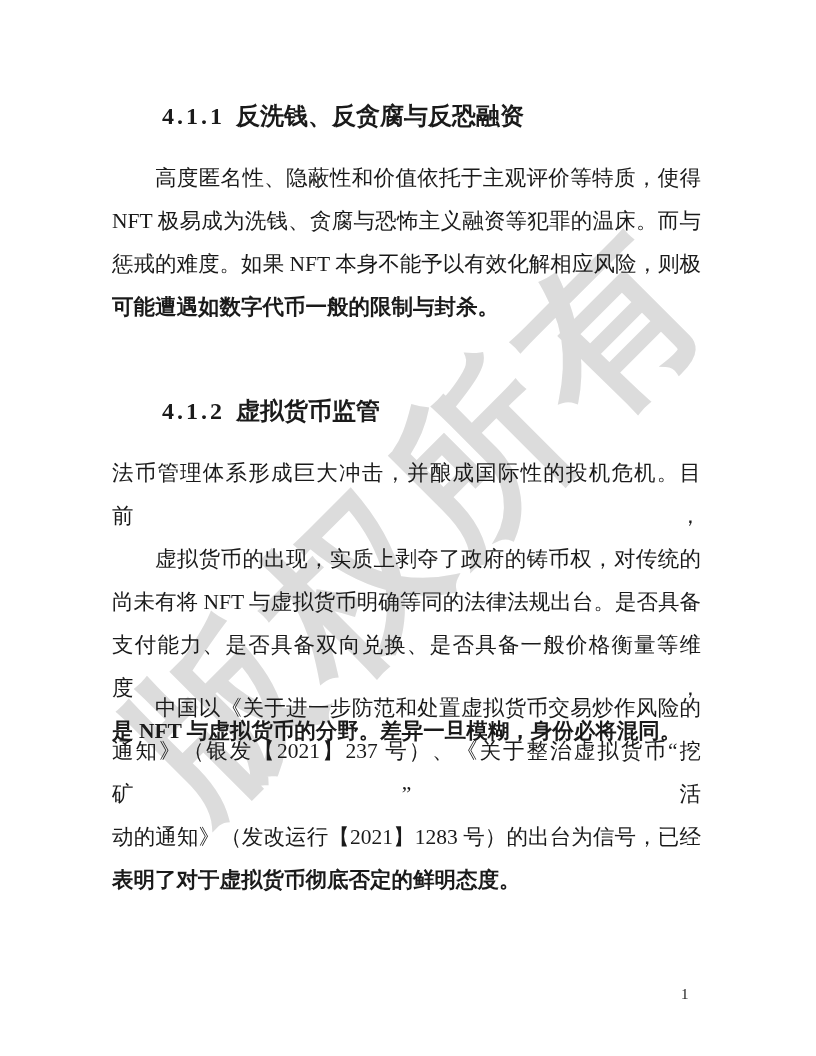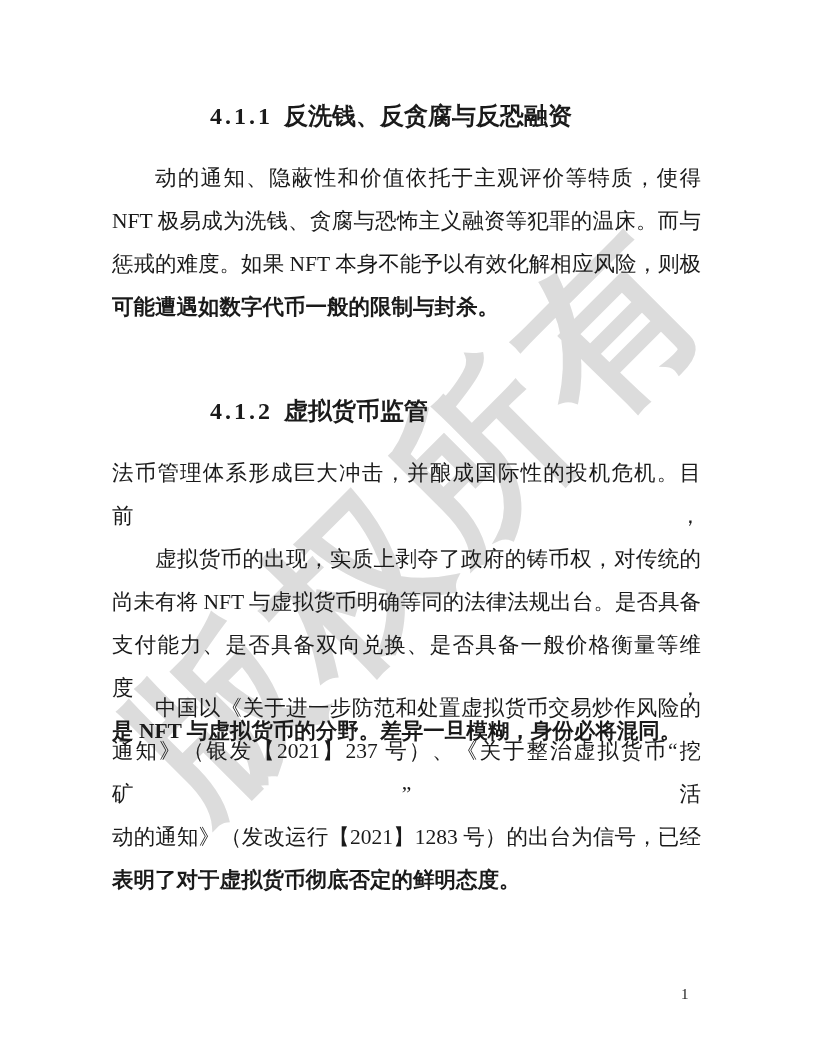--- a/index.html
+++ b/index.html
@@ -33,21 +33,21 @@
     z-index: 1;
   }
   .heading {
     margin: 0;
     padding-left: 50px;
     font-size: 24px;
     font-weight: 700;
     line-height: 43px;
     white-space: nowrap;
   }
-  .hnum { letter-spacing: 3px; margin-right: 11px; margin-left: 48px; }
+  .hnum { letter-spacing: 3px; margin-right: 11px; }
   .ln {
     font-size: 21.5px;
     line-height: 43px;
     text-align: justify;
     text-align-last: justify;
   }
   .ln.first { text-indent: 43px; }
   .ln.last { text-align-last: left; font-weight: bold; }
   .page-number {
     position: absolute;
@@ -64,21 +64,21 @@
 
 <div class="page">
 
   <div class="watermark">版权所有</div>
 
   <h2 class="blk heading" style="top:95px">
     <span class="hnum">4.1.1</span><span class="htitle">反洗钱、反贪腐与反恐融资</span>
   </h2>
 
   <div class="blk" style="top:157px">
-    <div class="ln first">动的通知、隐蔽性和价值依托于主观评价等特质，使得</div>
+    <div class="ln first">高度匿名性、隐蔽性和价值依托于主观评价等特质，使得</div>
     <div class="ln">NFT 极易成为洗钱、贪腐与恐怖主义融资等犯罪的温床。而与</div>
     <div class="ln">惩戒的难度。如果 NFT 本身不能予以有效化解相应风险，则极</div>
     <div class="ln last">可能遭遇如数字代币一般的限制与封杀。</div>
   </div>
 
   <h2 class="blk heading" style="top:390px">
     <span class="hnum">4.1.2</span><span class="htitle">虚拟货币监管</span>
   </h2>
 
   <div class="blk" style="top:452px">

